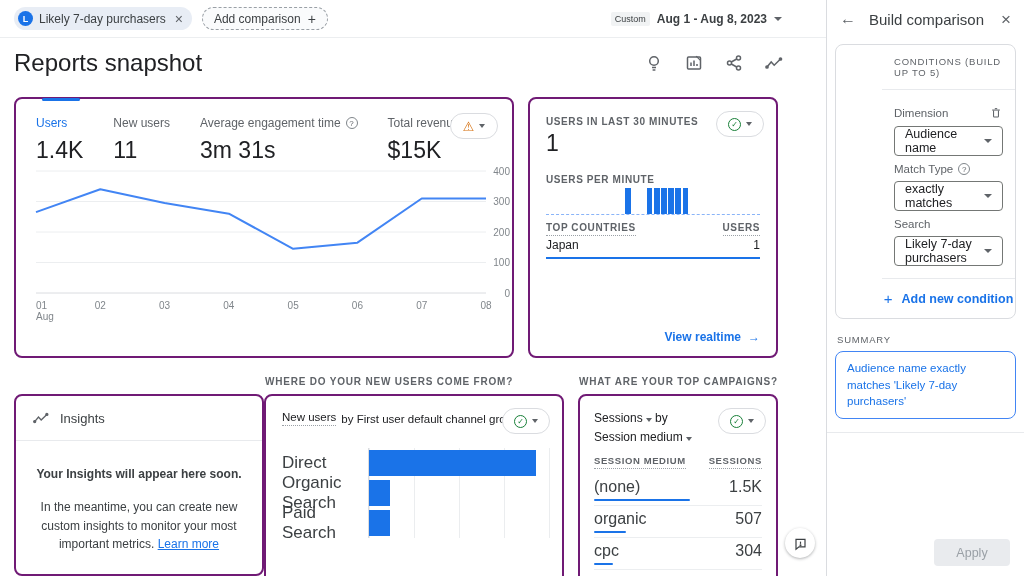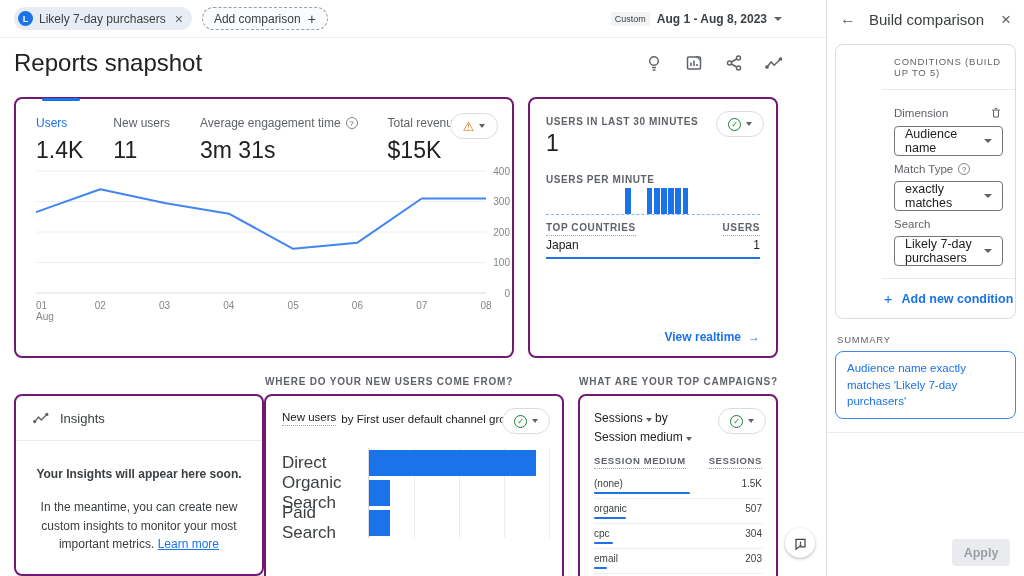--- a/index.html
+++ b/index.html
@@ -108,21 +108,21 @@
   .ch-bar { position:absolute; top:2px; height:26px; background:#1a73e8; }
 
   
   .cp-title { padding:13px 58px 4px 14px; font-size:12px; color:#202124; line-height:1.55;
     cursor:pointer; }
   .cp-title .caret.sm { display:inline-block; margin-left:3px; }
   .cp-head { display:flex; justify-content:space-between; padding:5px 14px 5px; }
   .cp-head .micro { font-size:9.5px; }
   #mediumRows { padding:0 14px; }
   .md-row { padding:4px 0 4px; border-bottom:1px solid #eceef0; }
-  .md-top { display:flex; justify-content:space-between; font-size:10px; color:#3c4043; }
+  .md-top { display:flex; justify-content:space-between; font-size:16px; color:#3c4043; }
   .md-bar { height:2px; background:#1a73e8; margin-top:3px; border-radius:1px; }
 
   
   .feedback-btn { position:absolute; left:785px; top:528px; width:30px; height:30px;
     border-radius:50%; background:#fff; box-shadow:0 1px 3px rgba(60,64,67,.4);
     display:flex; align-items:center; justify-content:center; cursor:pointer; }
 
   
   .panel { position:absolute; top:0; right:0; bottom:0; width:198px; background:#fff;
     border-left:1px solid #dadce0; }
@@ -142,22 +142,22 @@
     color:#202124; background:#fff; cursor:pointer; }
   .add-cond { display:flex; align-items:center; justify-content:center; gap:9px; padding:12px 0;
     border-top:1px solid #e8eaed; color:#1a73e8; font-size:12.5px; font-weight:600;
     margin-top:12px; cursor:pointer; }
   .add-plus { font-size:15px; font-weight:400; line-height:1; }
   .summary-label { margin:15px 10px 6px; font-size:9.5px; letter-spacing:.8px; color:#5f6368;
     font-weight:500; }
   .summary-chip { margin:0 8px; border:1px solid #4285f4; border-radius:8px; padding:8px 11px;
     font-size:11.5px; color:#1a73e8; font-weight:500; line-height:1.45; cursor:pointer; }
   .panel-div { margin-top:13px; border-bottom:1px solid #e8eaed; }
-  .apply-btn { position:absolute; right:14px; bottom:10px; width:58px; height:27px;
-    background:#e9ebee; color:#9aa0a6; font-size:12.5px; font-weight:700; border:none;
+  .apply-btn { position:absolute; right:14px; bottom:10px; width:76px; height:27px;
+    background:#e9ebee; color:#9aa0a6; font-size:12.5px; font-weight:400; border:none;
     border-radius:4px; }
 </style>
 </head>
 <body>
 
 <div class="root">
 
   <div class="main">
 
     <div class="topbar">

